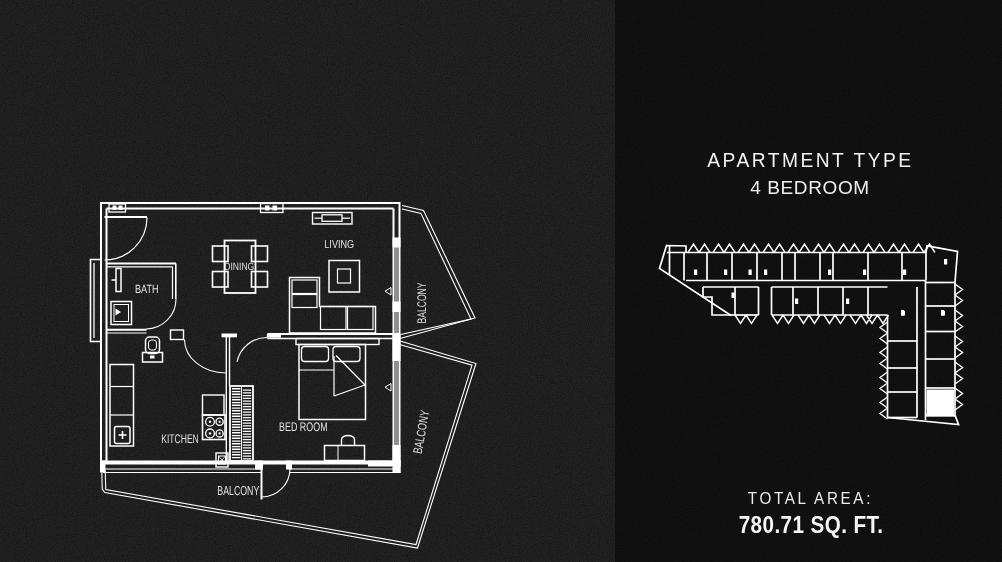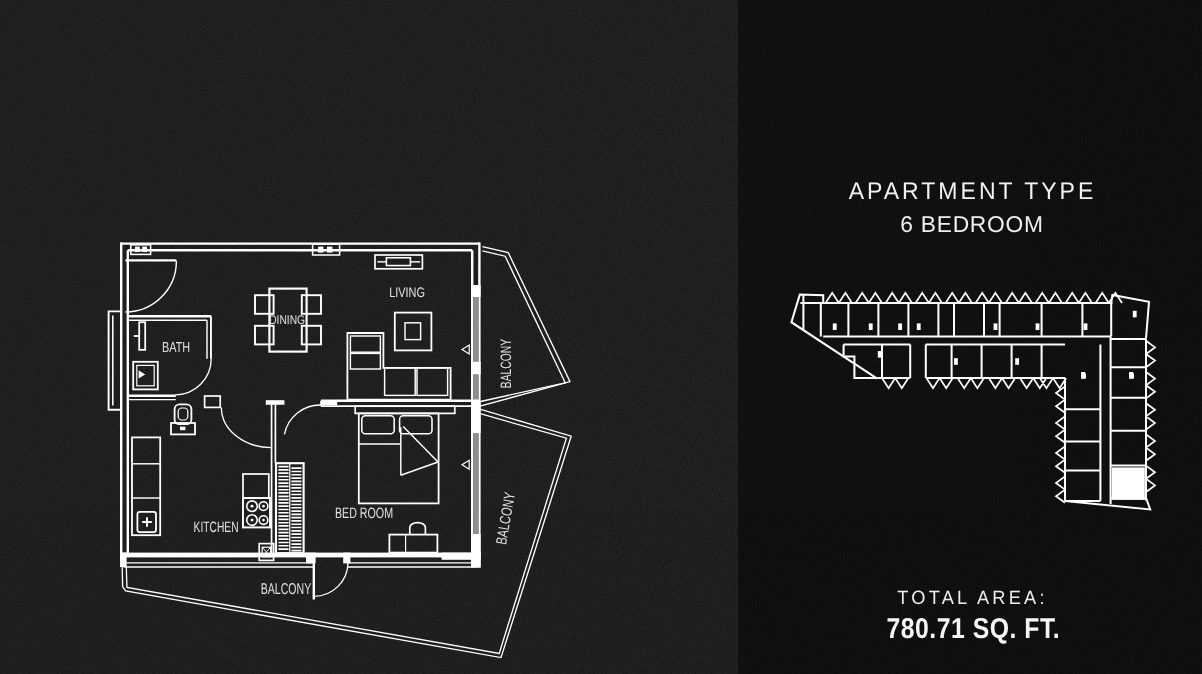--- a/index.html
+++ b/index.html
@@ -12,21 +12,21 @@
   #tot{top:490px;font-size:16px;letter-spacing:2.8px;color:#ececec;text-indent:4px;transform:scaleX(0.95);}
   #sqft{top:511px;font-size:24px;letter-spacing:0.5px;font-weight:700;color:#f5f5f5;text-indent:6px;transform:scaleX(0.86);}
   svg{position:absolute;left:0;top:0;}
   text{font-family:"Liberation Sans",sans-serif;fill:#e2e2e2;text-rendering:geometricPrecision;}
 </style>
 </head>
 <body>
 <div id="leftbg"></div>
 <div id="rightbg"></div>
 <div class="t1" id="apt">APARTMENT TYPE</div>
-<div class="t1" id="bed1">6 BEDROOM</div>
+<div class="t1" id="bed1">4 BEDROOM</div>
 <div class="t1" id="tot">TOTAL AREA:</div>
 <div class="t1" id="sqft">780.71 SQ. FT.</div>
 <svg id="noise" width="1002" height="562">
   <filter id="nf" x="0" y="0" width="100%" height="100%">
       <feTurbulence type="fractalNoise" baseFrequency="0.9" numOctaves="2" stitchTiles="stitch"></feTurbulence>
   <feColorMatrix type="matrix" values="0 0 0 0 1  0 0 0 0 1  0 0 0 0 1  1.3 1.3 1.3 0 -1.2"></feColorMatrix>
     </filter>
   <rect x="0" y="0" width="615" height="562" filter="url(#nf)" opacity="0.06"></rect>
   <rect x="615" y="0" width="387" height="562" filter="url(#nf)" opacity="0.028"></rect>
 </svg>

